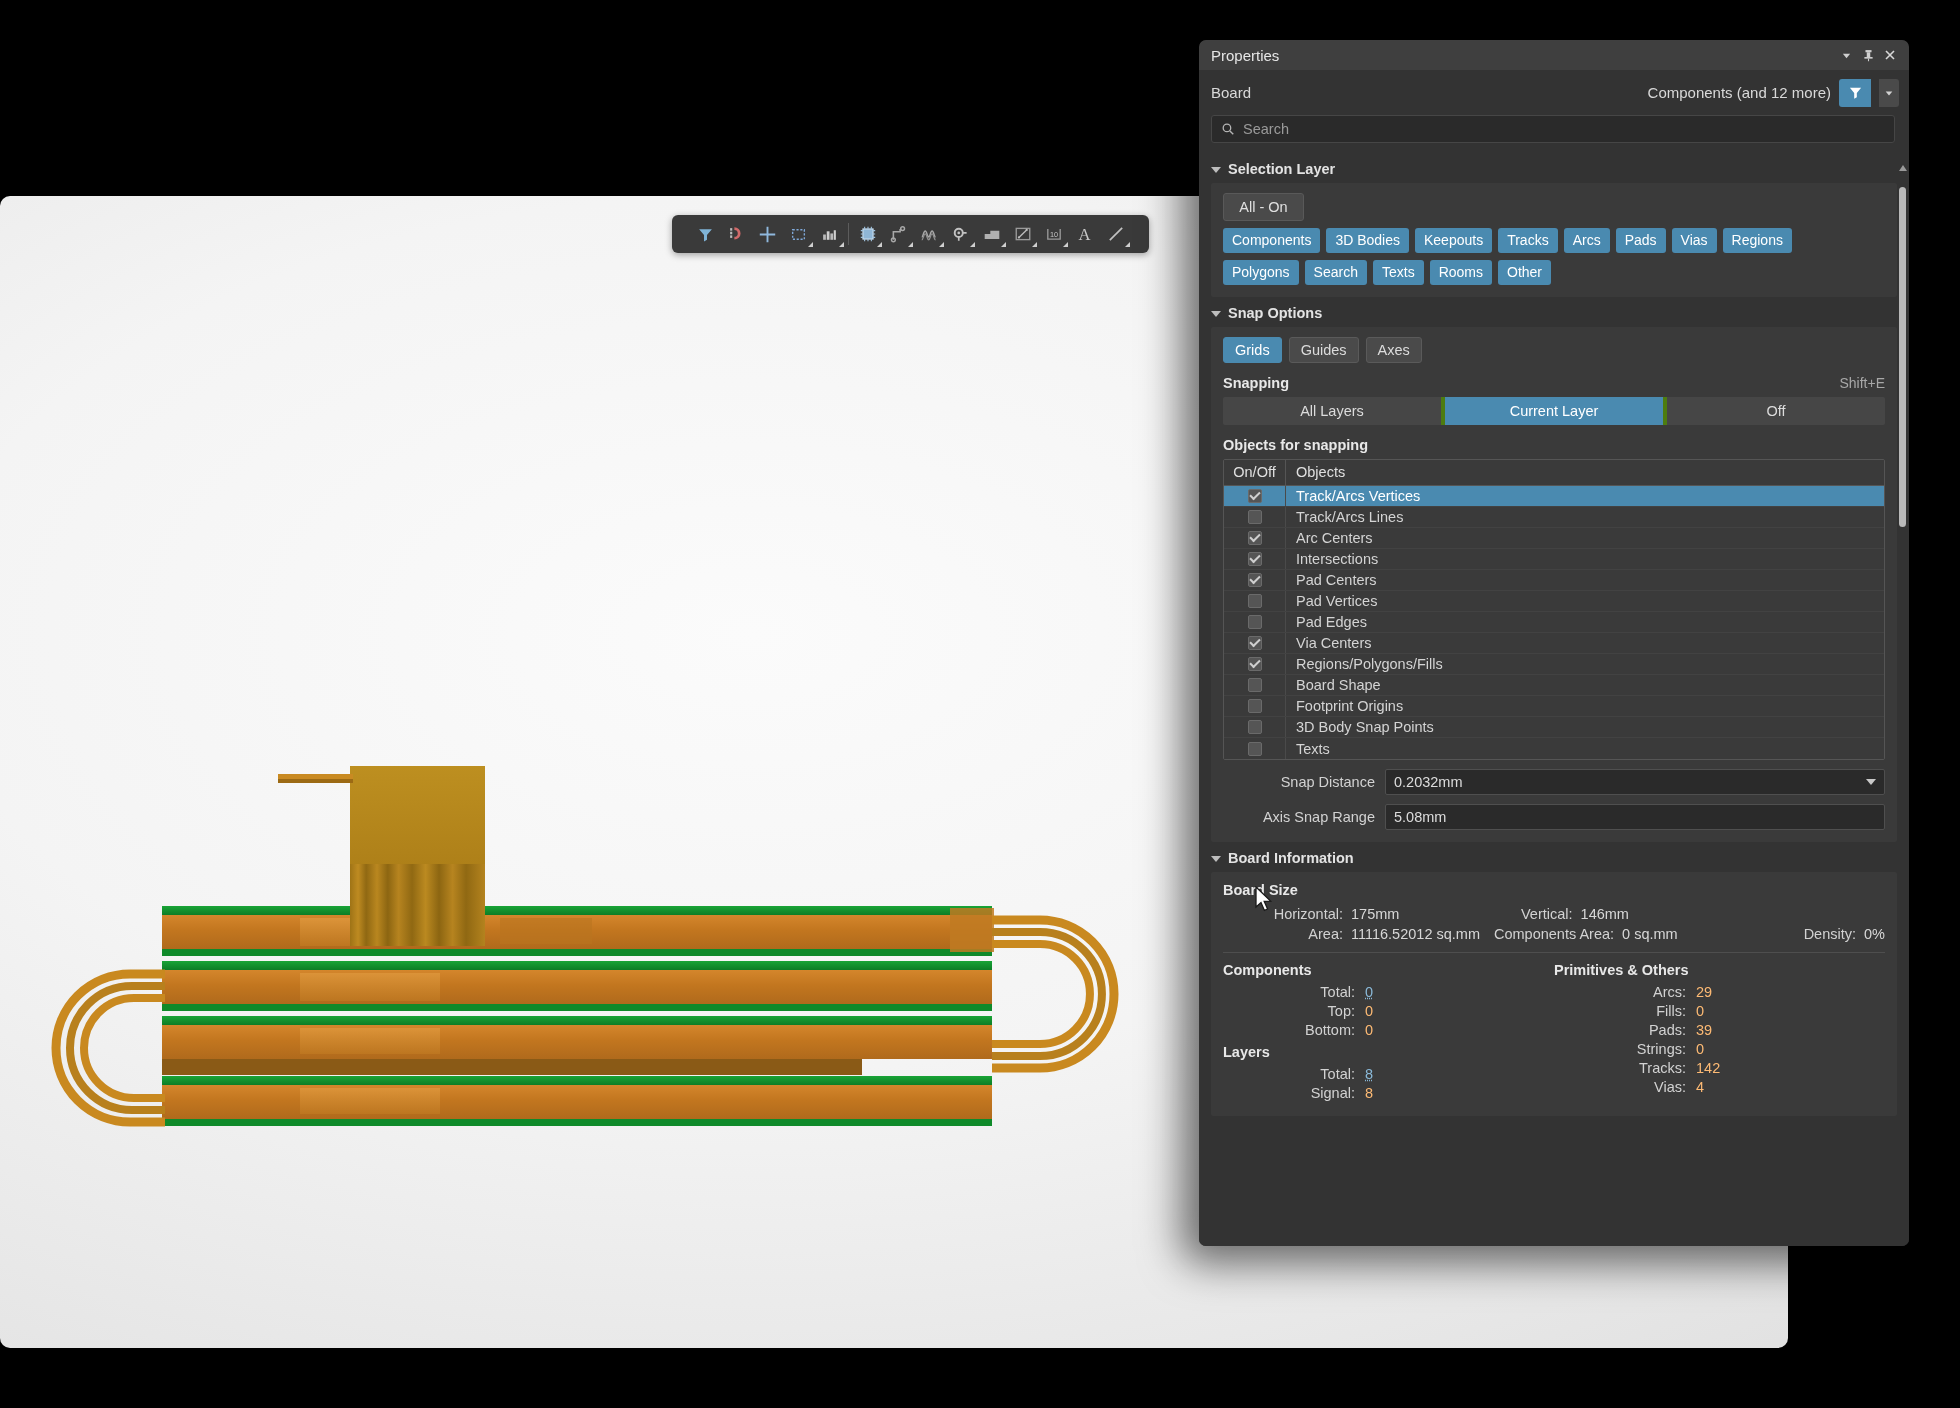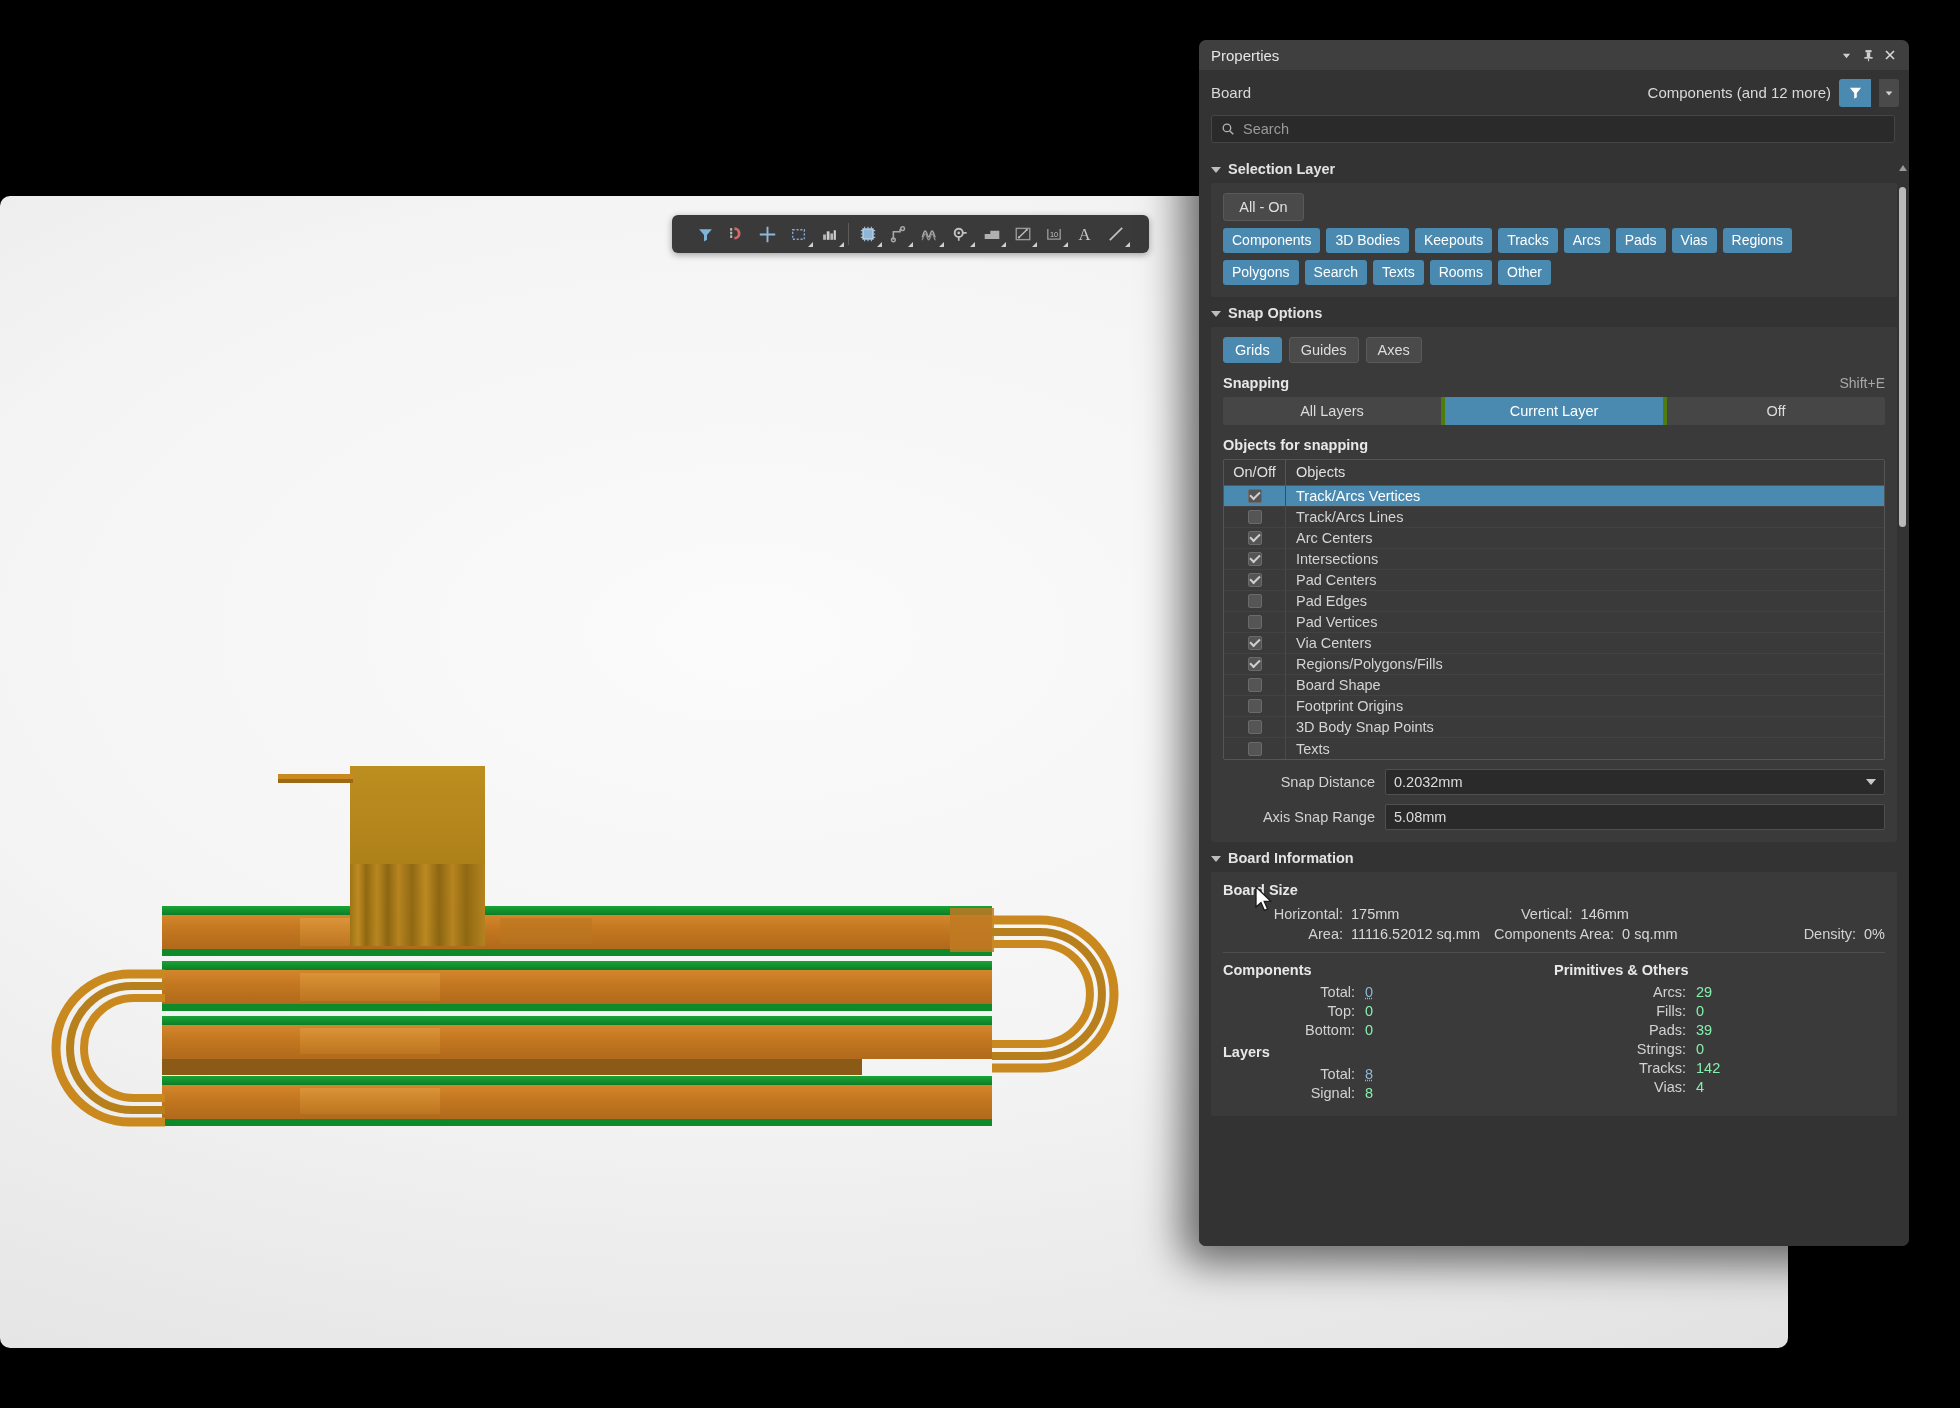--- a/index.html
+++ b/index.html
@@ -154,21 +154,21 @@
   .bi-title { font-size: 14.5px; color: #e8e8e8; font-weight: bold; }
   .bi-grid { margin-top: 8px; }
   .bi-line { display: flex; align-items: baseline; font-size: 14.5px; color: #d2d2d2; }
   .bi-k { text-align: right; color: #d2d2d2; }
   .bi-v { color: #d7d7d7; margin-left: 8px; }
   .hr { height: 1px; background: #4e4e4e; margin: 10px 0 9px 0; }
   .two-col { display: flex; }
   .col { flex: 1; }
   .stat-line { display: flex; align-items: baseline; font-size: 14.5px; margin-bottom: 3px; }
   .stat-k { width: 132px; text-align: right; color: #d2d2d2; }
-  .stat-v { margin-left: 10px; color: #86efac; }
+  .stat-v { margin-left: 10px; color: #fdba74; }
   .stat-v.link { color: #8ab9d8; text-decoration: underline dotted; }
 
   #panel-scrollbar { position: absolute; right: 2px; top: 4px; width: 9px; bottom: 4px; }
   #panel-scrollbar-thumb { position: absolute; left: 1px; top: 30px; width: 7px; height: 340px; background: #b9b9b9; border-radius: 4px; }
   #scroll-up-arrow { position:absolute; left:0; top:8px; width:0; height:0; border-left:4px solid transparent; border-right:4px solid transparent; border-bottom:6px solid #9a9a9a; margin-left:1px; }
 
   #mouse-cursor { position: absolute; left: 1254px; top: 886px; z-index: 40; pointer-events: none; }
 </style>
 </head>
 <body>
@@ -499,27 +499,27 @@
           <div class="snap-row">
             <span class="cb-cell">
                 <span class="cb checked"></span>
               </span>
             <span class="snap-label">Pad Centers</span>
           </div>
           <div class="snap-row">
             <span class="cb-cell">
                 <span class="cb"></span>
               </span>
+            <span class="snap-label">Pad Vertices</span>
+          </div>
+          <div class="snap-row">
+            <span class="cb-cell">
+                <span class="cb"></span>
+              </span>
             <span class="snap-label">Pad Edges</span>
-          </div>
-          <div class="snap-row">
-            <span class="cb-cell">
-                <span class="cb"></span>
-              </span>
-            <span class="snap-label">Pad Vertices</span>
           </div>
           <div class="snap-row">
             <span class="cb-cell">
                 <span class="cb checked"></span>
               </span>
             <span class="snap-label">Via Centers</span>
           </div>
           <div class="snap-row">
             <span class="cb-cell">
                 <span class="cb checked"></span>

